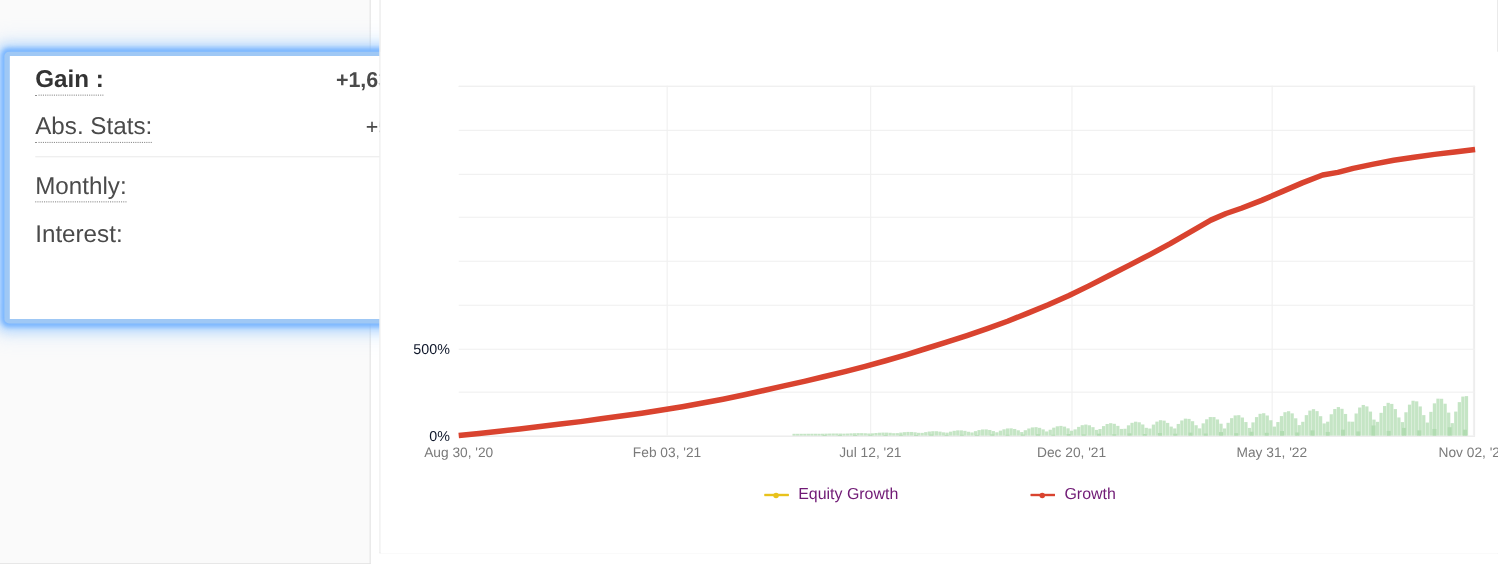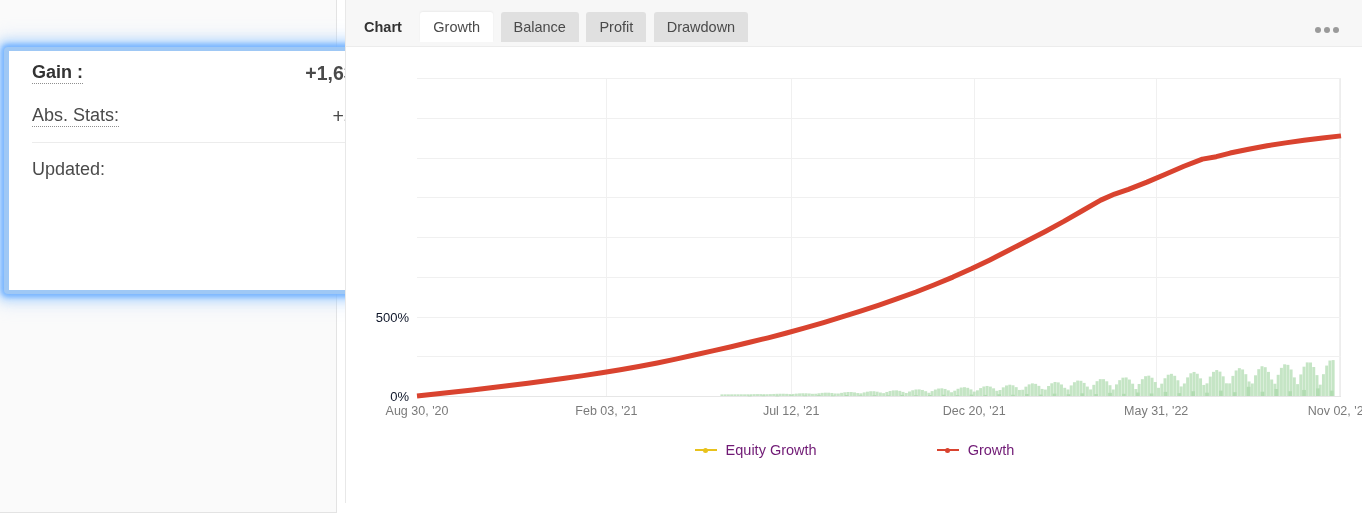--- a/index.html
+++ b/index.html
@@ -122,21 +122,21 @@
     border: 1px solid #ffffff;
   }
   .prow {
     display: flex;
     align-items: center;
     justify-content: space-between;
     height: 43px;
     padding: 0 22px 0 22px;
   }
   .prow .pk {
-    font-size: 18px;
+    font-size: 22px;
     color: #4a4a4a;
     border-bottom: 1px dotted #8f8f8f;
     line-height: 1.1;
     padding-bottom: 1px;
   }
   .prow.strong .pk { font-weight: bold; color: #333; }
   .prow.plain .pk { border-bottom: none; }
   .prow .pv { font-size: 18px; color: #4a4a4a; }
   .prow .pv.big { font-size: 19.5px; }
   #pdivider { height: 1px; background: #ececec; margin: 4px 22px 6px 22px; }
@@ -323,37 +323,33 @@
   </div>
 
   <div class="prow">
     <span class="pk">Abs. Stats:</span>
     <span class="pv big green">+59.42%</span>
   </div>
 
   <div id="pdivider"></div>
 
 
+  <div class="prow">
+    <span class="pk">Monthly:</span>
+    <span class="pv">11.36%</span>
+  </div>
 
   <div class="prow plain">
-    <span class="pk">Updated:</span>
+    <span class="pk">Interest:</span>
     <span class="pv">1.21%</span>
   </div>
 </div>
 
 <div id="chart-panel">
 
-  <div id="chart-tabstrip">
-    <span class="tab lead">Chart</span>
-    <span class="tab active">Growth</span>
-    <span class="tab inactive">Balance</span>
-    <span class="tab inactive">Profit</span>
-    <span class="tab inactive">Drawdown</span>
-    <span id="dots"><i></i><i></i><i></i></span>
-  </div>
 
   <div id="plot-wrap">
     <div id="plot">
       <div id="plot-frame"></div>
       <div id="hgrids">
           <div class="hgrid base" style="top: 100%;"></div>
           <div class="hgrid" style="top: 87.5%;"></div>
           <div class="hgrid" style="top: 75%;"></div>
           <div class="hgrid" style="top: 62.5%;"></div>
           <div class="hgrid" style="top: 50%;"></div>

